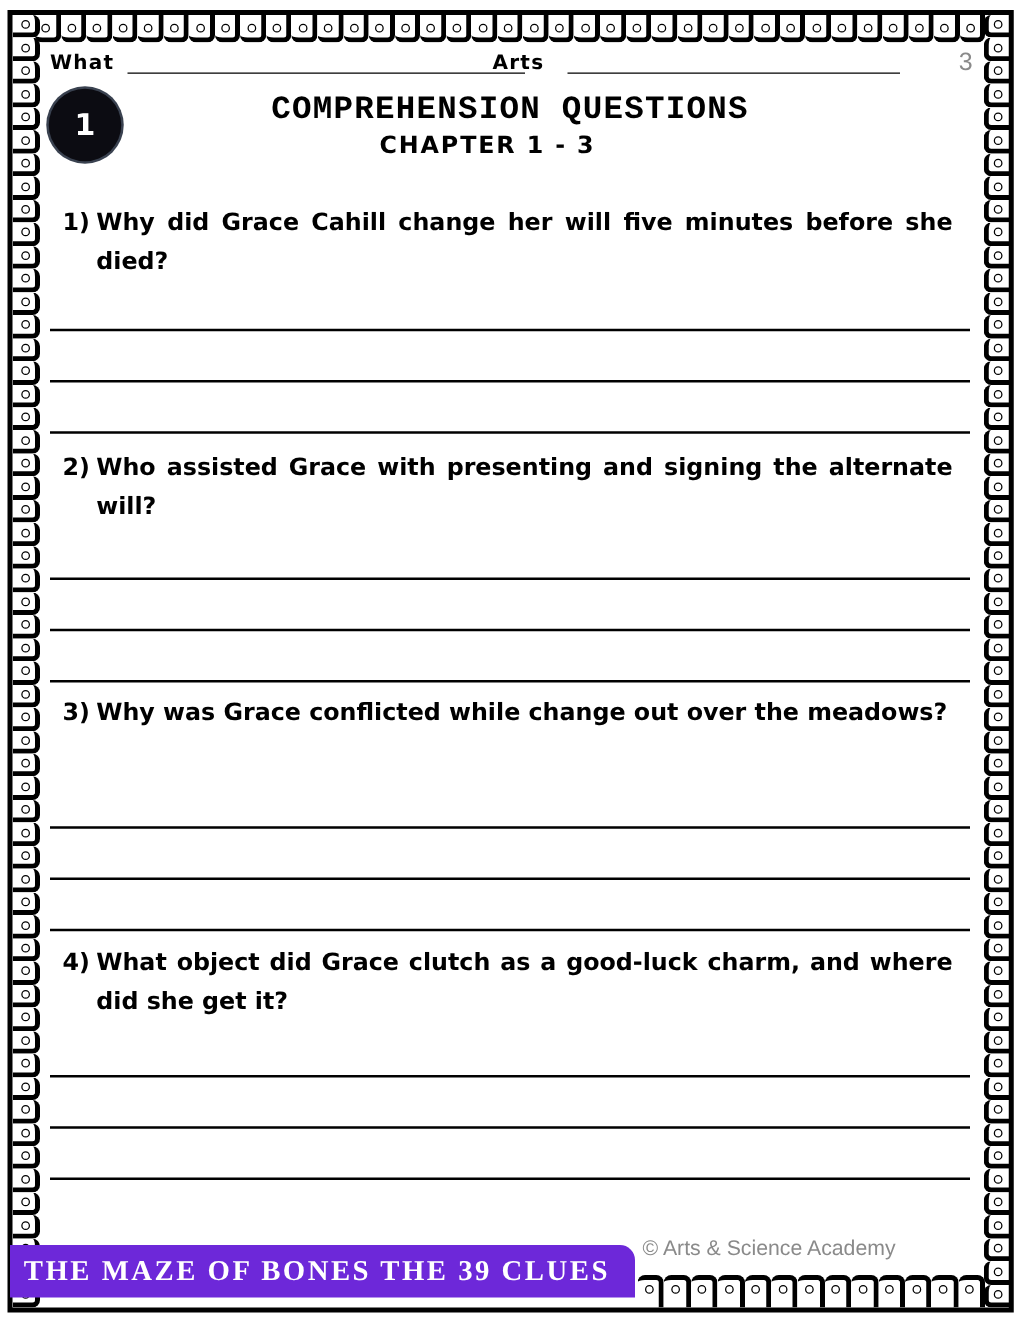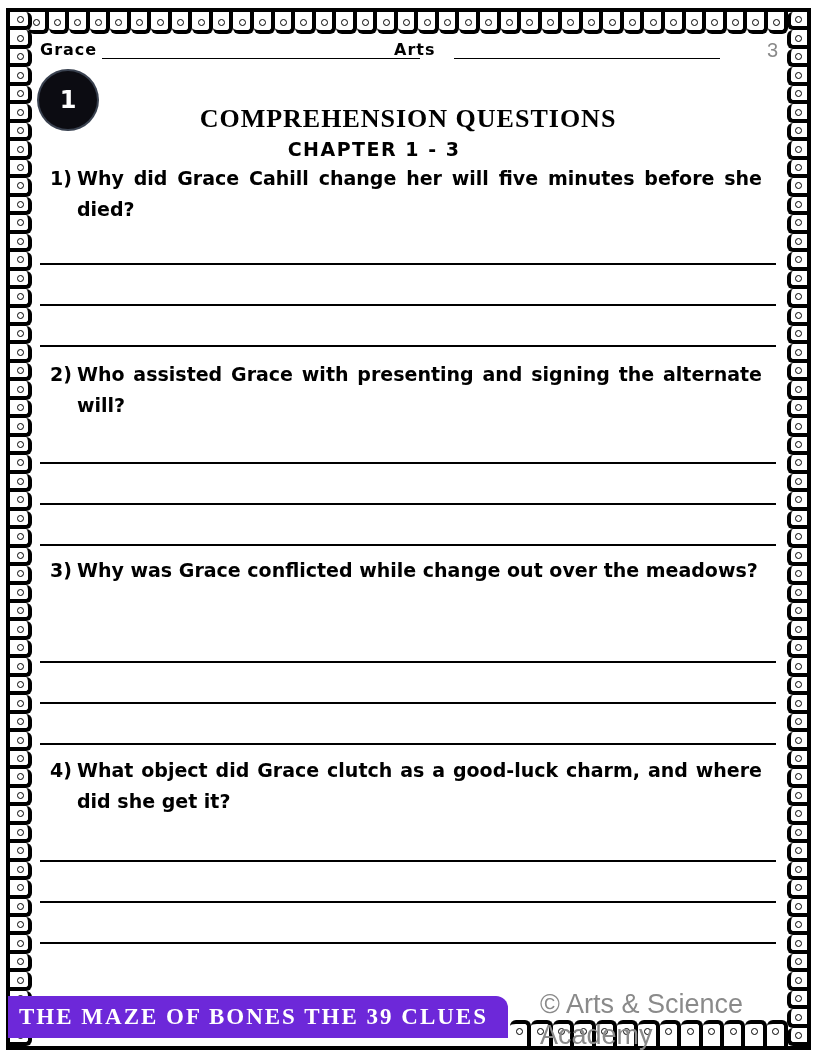--- a/index.html
+++ b/index.html
@@ -26,32 +26,32 @@
   
   .name-row { position: absolute; top: 40px; left: 40px; width: 740px; height: 22px; font-family: "DejaVu Sans", sans-serif; font-weight: bold; font-size: 16px; letter-spacing: 1px; }
   .name-label { position: absolute; left: 0; top: 0; }
   .name-line { position: absolute; left: 62px; top: 18px; width: 318px; border-bottom: 1.5px solid #000; }
   .date-label { position: absolute; left: 354px; top: 0; }
   .date-line { position: absolute; left: 414px; top: 18px; width: 266px; border-bottom: 1.5px solid #000; }
   .page-num { position: absolute; left: 727px; top: -1px; color: #8a8a8a; font-family: "Liberation Sans", sans-serif; font-weight: normal; font-size: 20px; letter-spacing: 0; }
 
   .badge { position: absolute; left: 39px; top: 71px; width: 58px; height: 58px; border-radius: 50%; background: #0c0c12; box-shadow: 0 0 0 2px #3a4250; color: #fff; font-family: "DejaVu Sans", sans-serif; font-weight: bold; font-size: 24px; display: flex; align-items: center; justify-content: center; }
 
-  .title { position: absolute; top: 72px; left: 0; width: 816px; text-align: center; font-family: Liberation Serif, serif; font-weight: bold; font-size: 26px; letter-spacing: 1px; margin-top: 32px; }
-  .subtitle { position: absolute; top: 105px; left: 0; width: 748px; text-align: center; font-family: "DejaVu Sans", sans-serif; font-weight: bold; font-size: 19px; letter-spacing: 1.5px; margin-top: 33px; }
+  .title { position: absolute; top: 72px; left: 0; width: 816px; text-align: center; font-family: Liberation Mono, monospace; font-weight: bold; font-size: 26px; letter-spacing: 1px; }
+  .subtitle { position: absolute; top: 105px; left: 16px; width: 748px; text-align: center; font-family: "DejaVu Sans", sans-serif; font-weight: bold; font-size: 19px; letter-spacing: 1.5px; }
 
   
   .question { position: absolute; left: 50px; width: 712px; font-family: "DejaVu Sans", sans-serif; font-weight: bold; font-size: 19px; line-height: 31px; }
   .q-num { position: absolute; left: 0; top: 0; }
   .q-text { display: block; margin-left: 27px; text-align: justify; text-align-last: left; }
   .answer-line { position: absolute; left: 40px; width: 736px; height: 0; border-top: 2.5px solid #000; }
 
   
   .footer-banner { position: absolute; left: 8px; top: 996px; width: 500px; height: 42px; background: #6d28d9; border-radius: 0 12px 0 0; color: #fff; font-family: Liberation Serif, serif; font-weight: bold; font-size: 23px; letter-spacing: 2px; display: flex; align-items: center; padding-left: 11px; box-sizing: border-box; }
-  .copyright { position: absolute; left: 514px; top: 989px; color: #8a8a8a; font-family: "Liberation Sans", sans-serif; font-size: 27px; margin-left: 26px; }
+  .copyright { position: absolute; left: 514px; top: 989px; color: #8a8a8a; font-family: "Liberation Sans", sans-serif; font-size: 17px; }
 </style>
 </head>
 <body>
 
 <div class="frame"></div>
 <div class="strip strip-top">
   <div class="tile-h"></div>
     <div class="tile-h"></div>
     <div class="tile-h"></div>
     <div class="tile-h"></div>
@@ -215,21 +215,21 @@
     <div class="tile-v"></div>
     <div class="tile-v"></div>
     <div class="tile-v"></div>
     <div class="tile-v"></div>
     <div class="tile-v"></div>
     <div class="tile-v"></div>
     <div class="tile-v"></div>
 </div>
 
 <div class="name-row">
-  <span class="name-label">Grace</span>
+  <span class="name-label">What</span>
   <div class="name-line"></div>
   <span class="date-label">Arts</span>
   <div class="date-line"></div>
   <span class="page-num">3</span>
 </div>
 
 <div class="badge">1</div>
 <div class="title">COMPREHENSION QUESTIONS</div>
 <div class="subtitle">CHAPTER 1 - 3</div>
 

